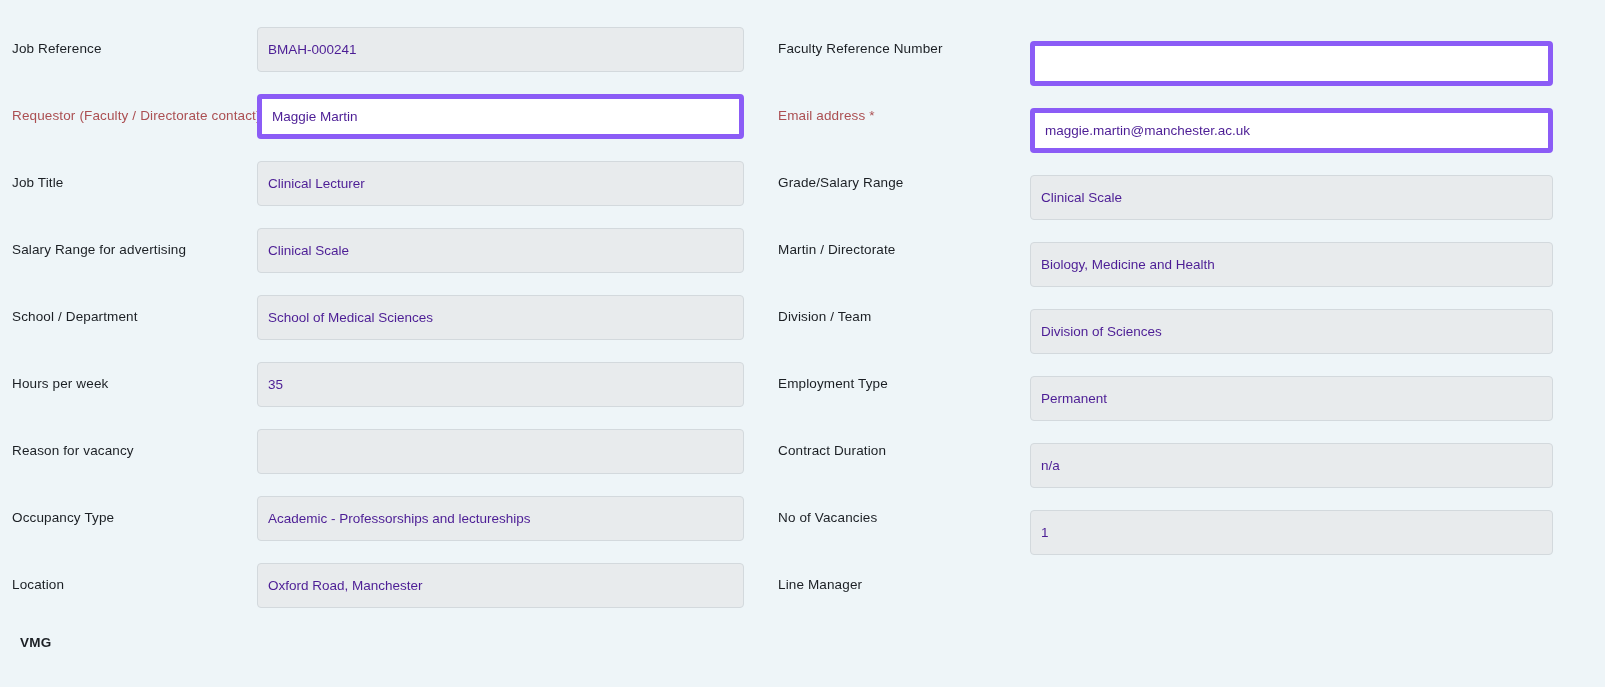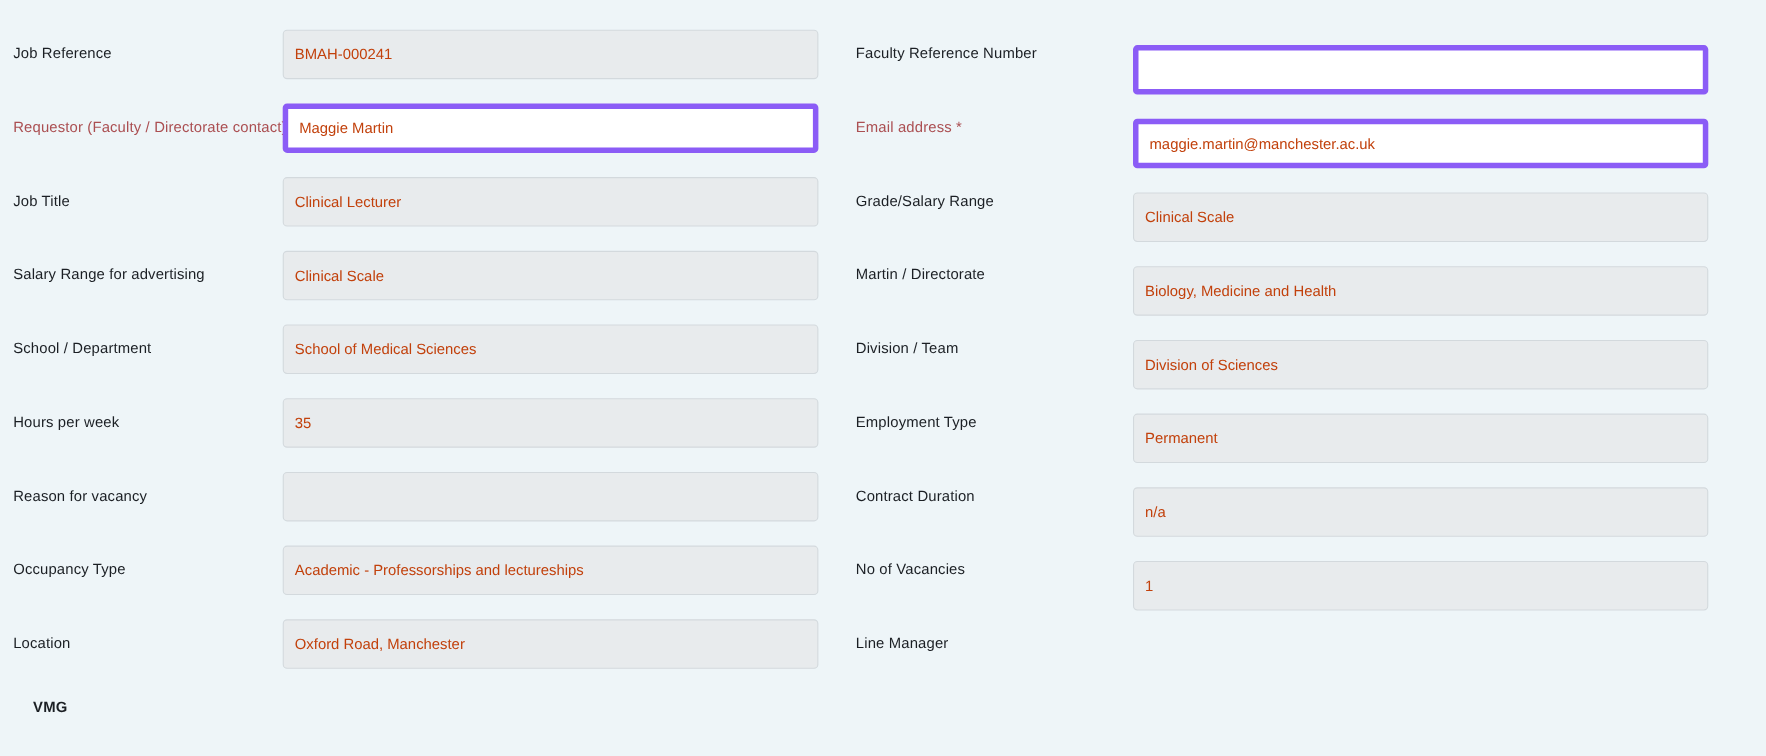--- a/index.html
+++ b/index.html
@@ -76,21 +76,21 @@
   .field-box {
     height: 45px;
     box-sizing: border-box;
     border: 1px solid #d3d9dd;
     border-radius: 4px;
     background: #e8ebed;
     display: flex;
     align-items: center;
     padding: 0 12px 0 10px;
     font-size: 13.5px;
-    color: #c2410c;
+    color: #4c1d95;
     overflow: hidden;
     white-space: nowrap;
   }
   .col-left .field-box {
     width: 487px;
     flex: 0 0 487px;
   }
   .col-right .field-box {
     width: 523px;
     flex: 0 0 523px;
@@ -105,21 +105,21 @@
   .field-value {
     display: block;
     line-height: 1;
   }
 
   
   .footer-row {
     display: flex;
     align-items: center;
     height: 46px;
-    padding-left: 30px;
+    padding-left: 20px;
     box-sizing: border-box;
   }
   .footer-label {
     font-size: 13.5px;
     font-weight: bold;
     color: #1b1f24;
     letter-spacing: 0.02em;
   }
 </style>
 </head>

